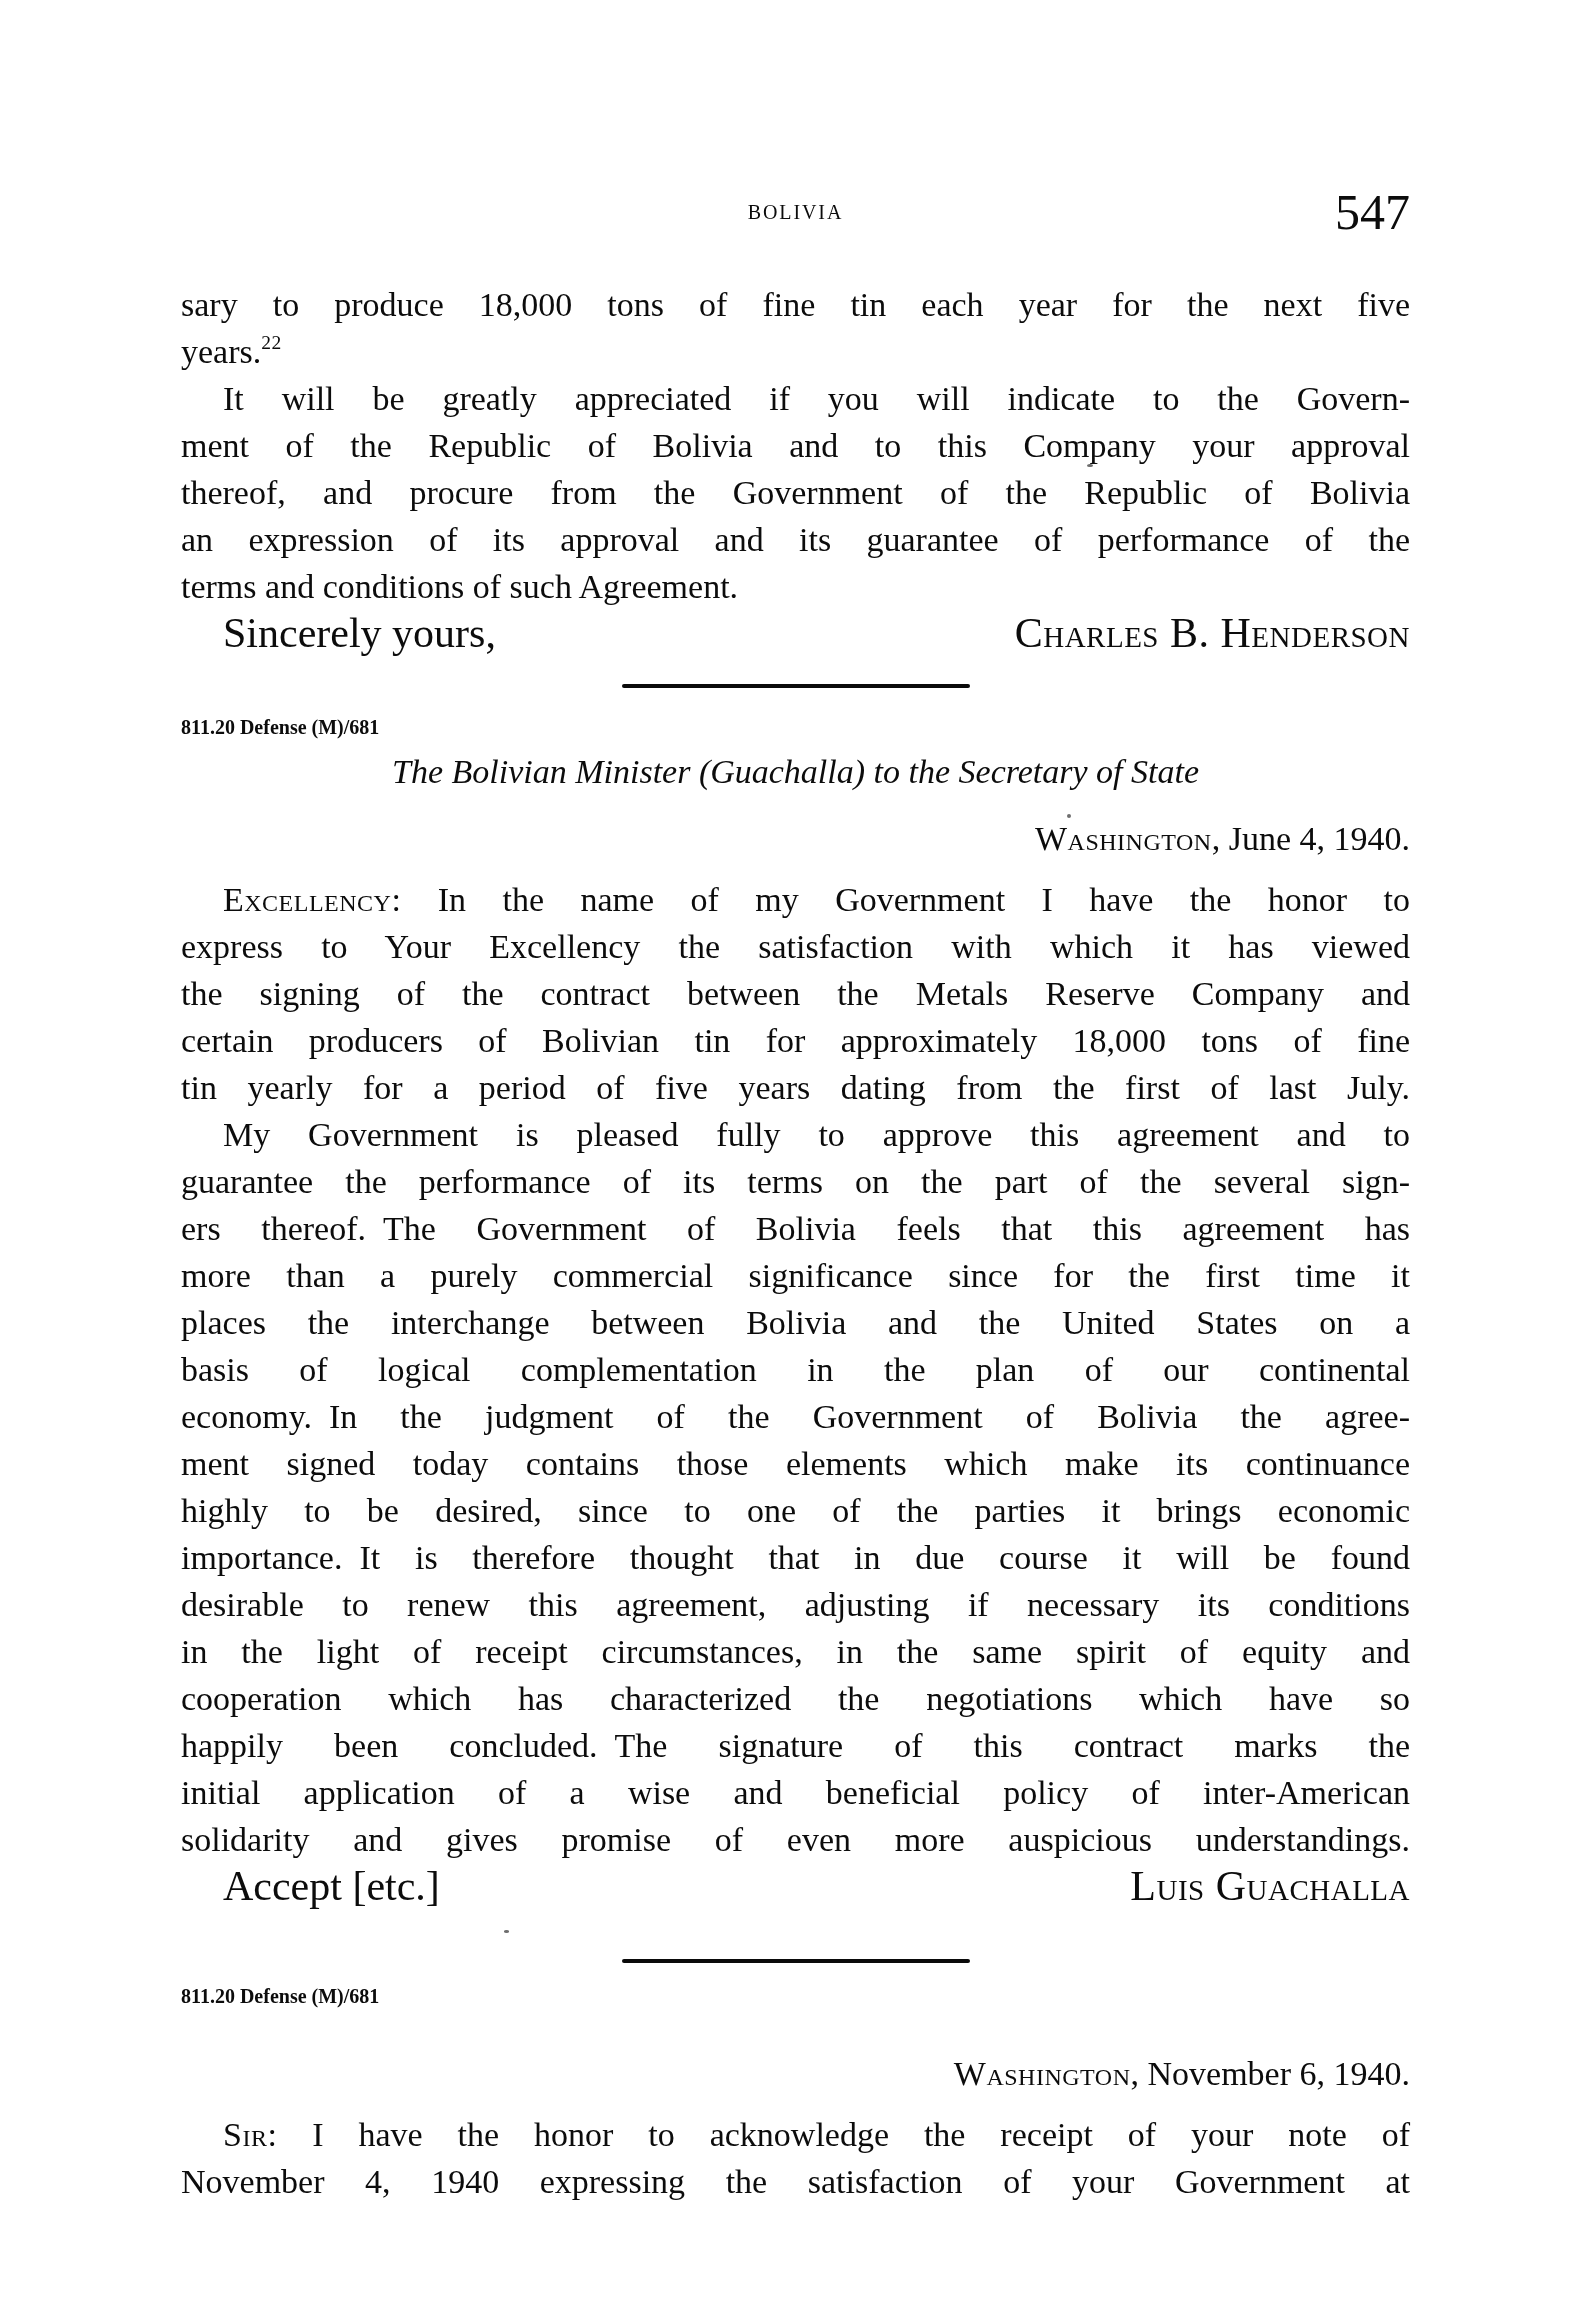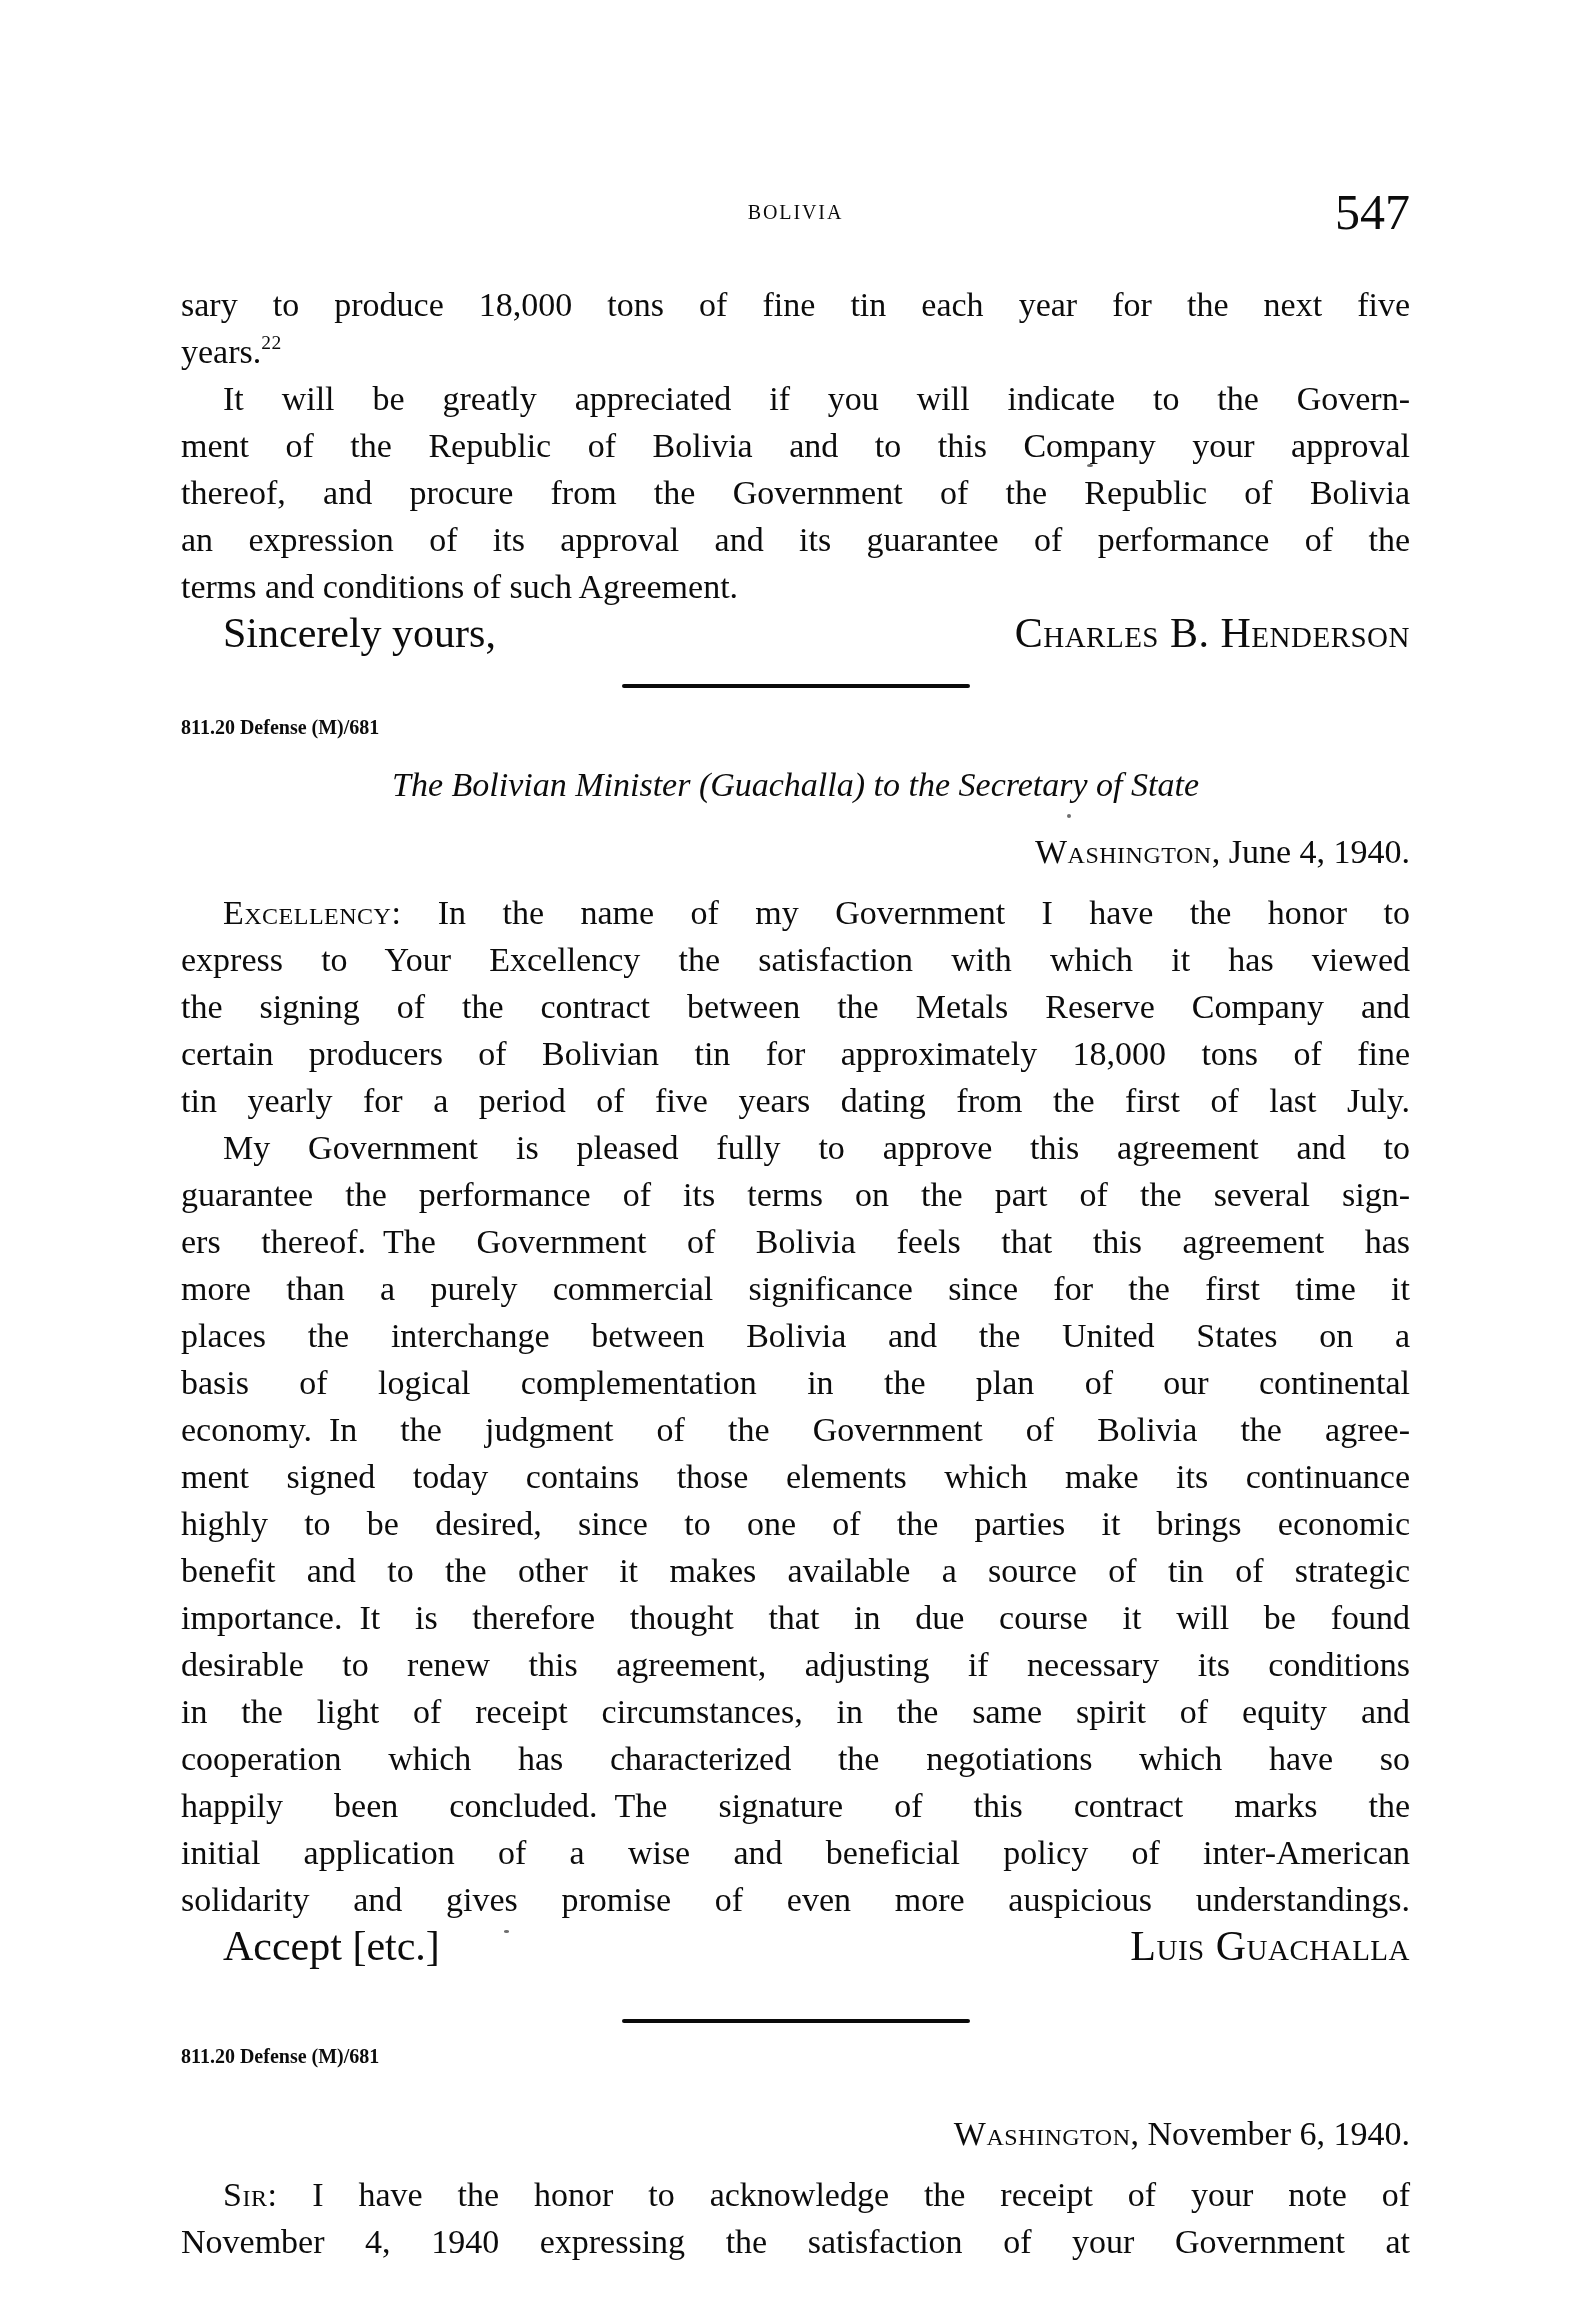--- a/index.html
+++ b/index.html
@@ -23,21 +23,21 @@
   .signoff { display:flex; justify-content:space-between; font-size:42px; line-height:47px; }
   .closing { margin-left:42px; }
   .sc { font-variant:small-caps; letter-spacing:0.5px; }
 
   .rule-center { width:348px; height:4.2px; background:#0a0a0a; margin:27px auto 0 auto; border-radius:2.3px; }
   .rule-center.r2 { margin-top:49px; }
 
   .file-ref { margin-top:22px; font-size:20px; line-height:34px; font-weight:bold; }
   .file-ref.r2 { margin-top:16px; }
 
-  .doc-title { margin-top:18px; font-size:34px; line-height:45px; font-style:italic; text-align:center; }
+  .doc-title { margin-top:5px; font-size:34px; line-height:45px; font-style:italic; text-align:center; }
 
   .dateline { margin-top:23px; font-size:34px; line-height:43px; text-align:right; }
   .dateline.d2 { margin-top:39px; }
 
   .para { margin-top:16px; }
   .cont { margin-top:41px; }
 
   .dot { position:absolute; background:#6e6e6e; border-radius:50%; }
   .dot.d1 { left:1087px; top:464px; width:5.6px; height:3.2px; }
   .dot.d2 { left:1067px; top:814px; width:4.2px; height:4.2px; }
@@ -92,21 +92,20 @@
       <div>
         <div class="ln j ind">My Government is pleased fully to approve this agreement and to</div>
         <div class="ln j">guarantee the performance of its terms on the part of the several sign-</div>
         <div class="ln j">ers thereof. The Government of Bolivia feels that this agreement has</div>
         <div class="ln j">more than a purely commercial significance since for the first time it</div>
         <div class="ln j">places the interchange between Bolivia and the United States on a</div>
         <div class="ln j">basis of logical complementation in the plan of our continental</div>
         <div class="ln j">economy. In the judgment of the Government of Bolivia the agree-</div>
         <div class="ln j">ment signed today contains those elements which make its continuance</div>
         <div class="ln j">highly to be desired, since to one of the parties it brings economic</div>
-        <div class="ln j">benefit and to the other it makes available a source of tin of strategic</div>
         <div class="ln j">importance. It is therefore thought that in due course it will be found</div>
         <div class="ln j">desirable to renew this agreement, adjusting if necessary its conditions</div>
         <div class="ln j">in the light of receipt circumstances, in the same spirit of equity and</div>
         <div class="ln j">cooperation which has characterized the negotiations which have so</div>
         <div class="ln j">happily been concluded. The signature of this contract marks the</div>
         <div class="ln j">initial application of a wise and beneficial policy of inter-American</div>
         <div class="ln j">solidarity and gives promise of even more auspicious understandings.</div>
       </div>
       <div class="signoff">
         <span class="closing">Accept [etc.]</span>

